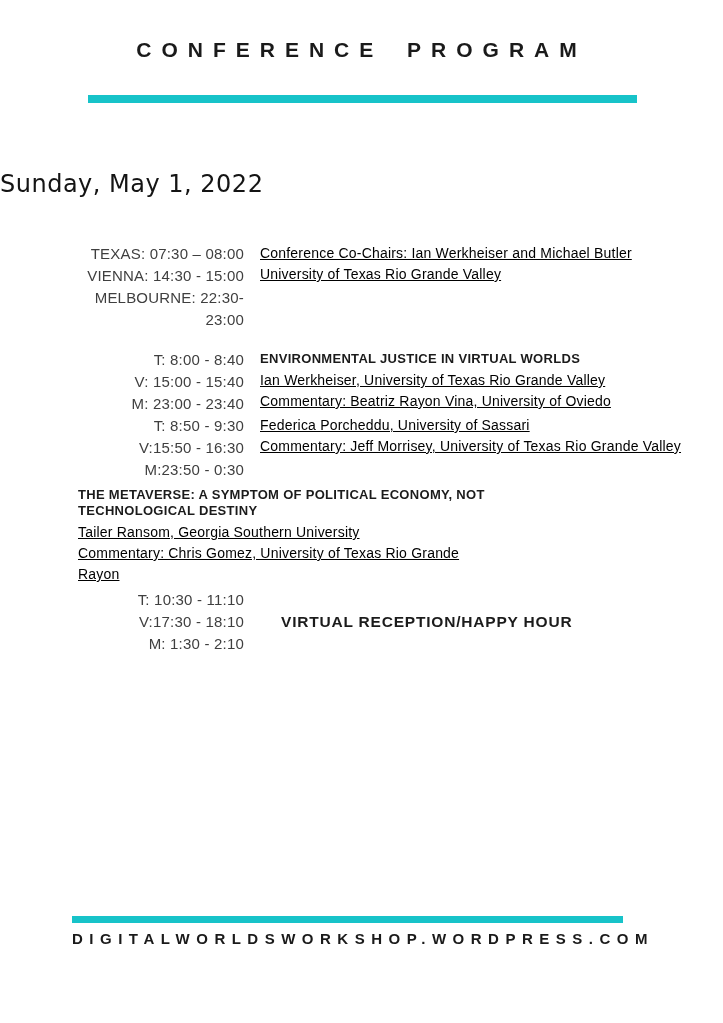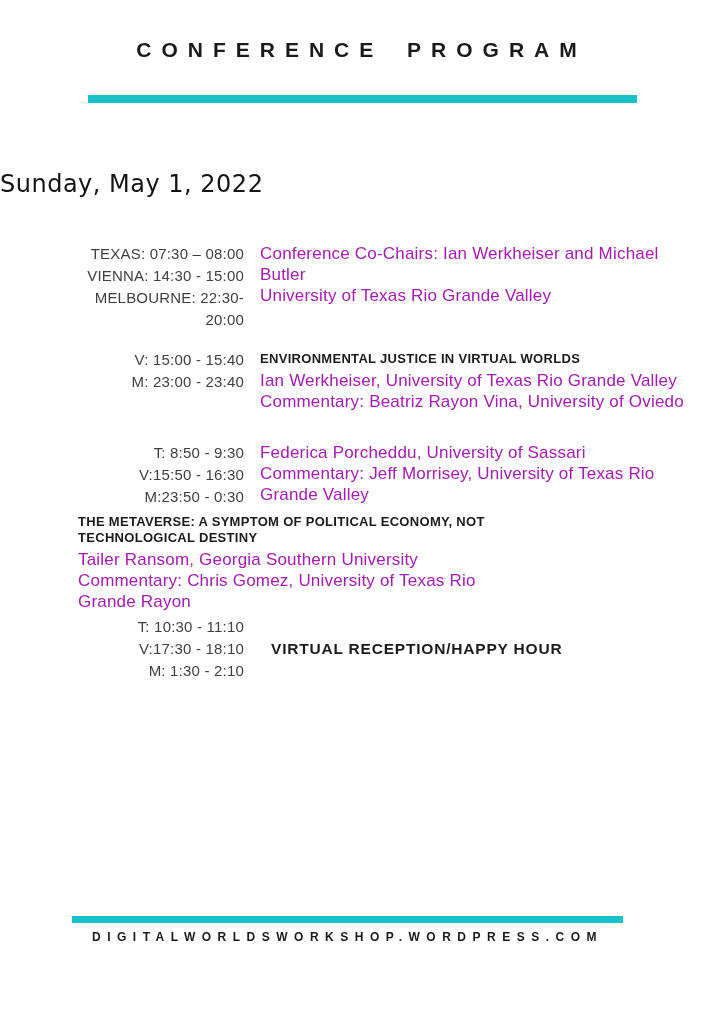--- a/index.html
+++ b/index.html
@@ -51,21 +51,21 @@
 
   
   .schedule {
     position: absolute;
     top: 243px;
     left: 62px;
     width: 625px;
   }
   .session { display: flex; align-items: flex-start; }
   .session.gap-1 { margin-top: 18px; }
-  .session.gap-2 { margin-top: 30px; }
+  .session.gap-2 { }
   .session.gap-3 { margin-top: 4px; }
   .session.gap-4 { margin-top: 4px; }
 
   .session-times {
     flex: none;
     width: 182px;
     text-align: right;
     font-size: 15px;
     line-height: 22px;
     color: #3f3f3f;
@@ -78,55 +78,56 @@
   }
   .session-title {
     font-size: 13px;
     font-weight: bold;
     letter-spacing: 0.3px;
     line-height: 16px;
     margin: 2px 0 3px 0;
     color: #1b1b1b;
   }
   .session-detail {
-    font-size: 17px;
+    font-size: 14px;
     line-height: 21px;
-    color: #a21caf;
+    color: #000000;
     letter-spacing: 0.2px;
+    text-decoration: underline;
   }
 
   
   .session-body.centered {
     display: flex;
     align-items: center;
     min-height: 66px;
     padding-left: 27px;
   }
   .session-body.centered .session-title {
     font-size: 15.5px;
     letter-spacing: 0.8px;
-    margin: 0;
+    margin: 10px;
     line-height: 18px;
   }
 
   
   .footer-divider {
     position: absolute;
     top: 916px;
     left: 72px;
     width: 551px;
     height: 7px;
   }
   .footer-url {
     position: absolute;
     top: 930px;
     left: 72px;
     width: 551px;
     text-align: center;
-    font-size: 12px;
+    font-size: 15px;
     font-weight: bold;
     letter-spacing: 6.5px;
     color: #1a1a1a;
     white-space: nowrap;
   }
 </style>
 </head>
 <body>
 
 <div class="page">
@@ -135,30 +136,31 @@
   <div class="top-divider" style="background: rgb(23, 195, 201);"></div>
 
   <div class="date-heading">Sunday, May 1, 2022</div>
 
   <div class="schedule">
 
     <div class="session">
       <div class="session-times">
         <div>TEXAS: 07:30 – 08:00</div>
         <div>VIENNA: 14:30 - 15:00</div>
-        <div>MELBOURNE: 22:30-20:00</div>
+        <div>MELBOURNE: 22:30-23:00</div>
       </div>
       <div class="session-body">
         <div class="session-detail">Conference Co-Chairs: Ian Werkheiser and Michael Butler</div>
         <div class="session-detail">University of Texas Rio Grande Valley</div>
       </div>
     </div>
 
     <div class="session gap-1">
       <div class="session-times">
+        <div>T: 8:00 - 8:40</div>
         <div>V: 15:00 - 15:40</div>
         <div>M: 23:00 - 23:40</div>
       </div>
       <div class="session-body">
         <div class="session-title">ENVIRONMENTAL JUSTICE IN VIRTUAL WORLDS</div>
         <div class="session-detail">Ian Werkheiser, University of Texas Rio Grande Valley</div>
         <div class="session-detail">Commentary: Beatriz Rayon Vina, University of Oviedo</div>
       </div>
     </div>
 

